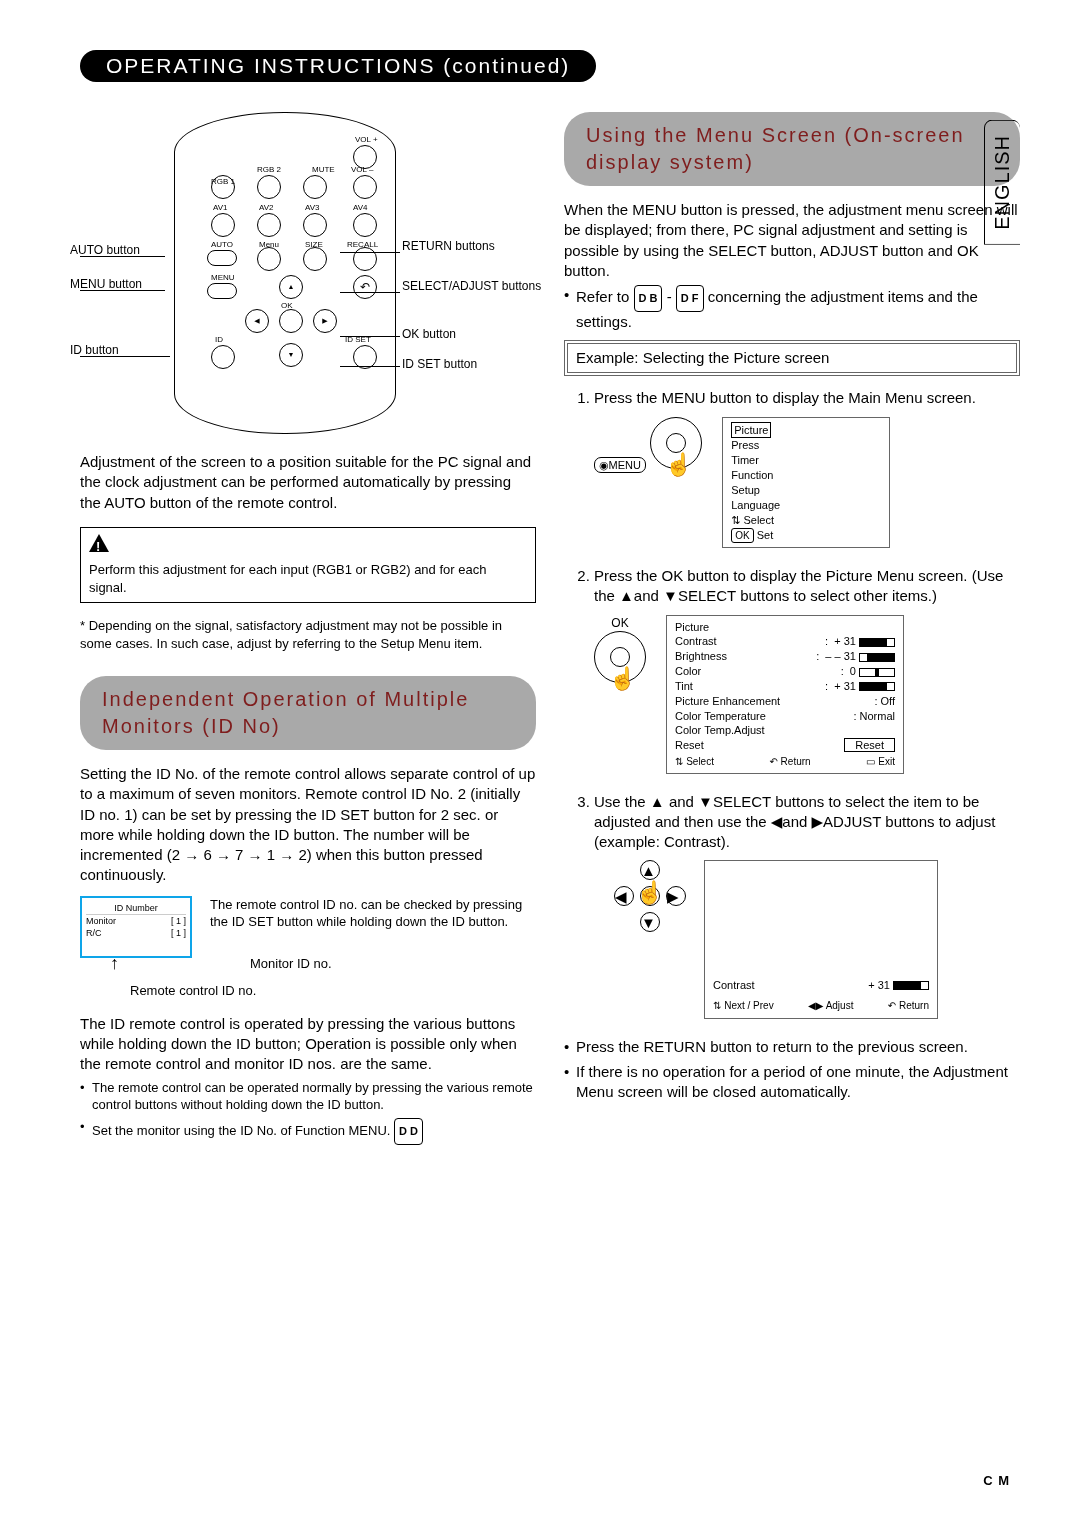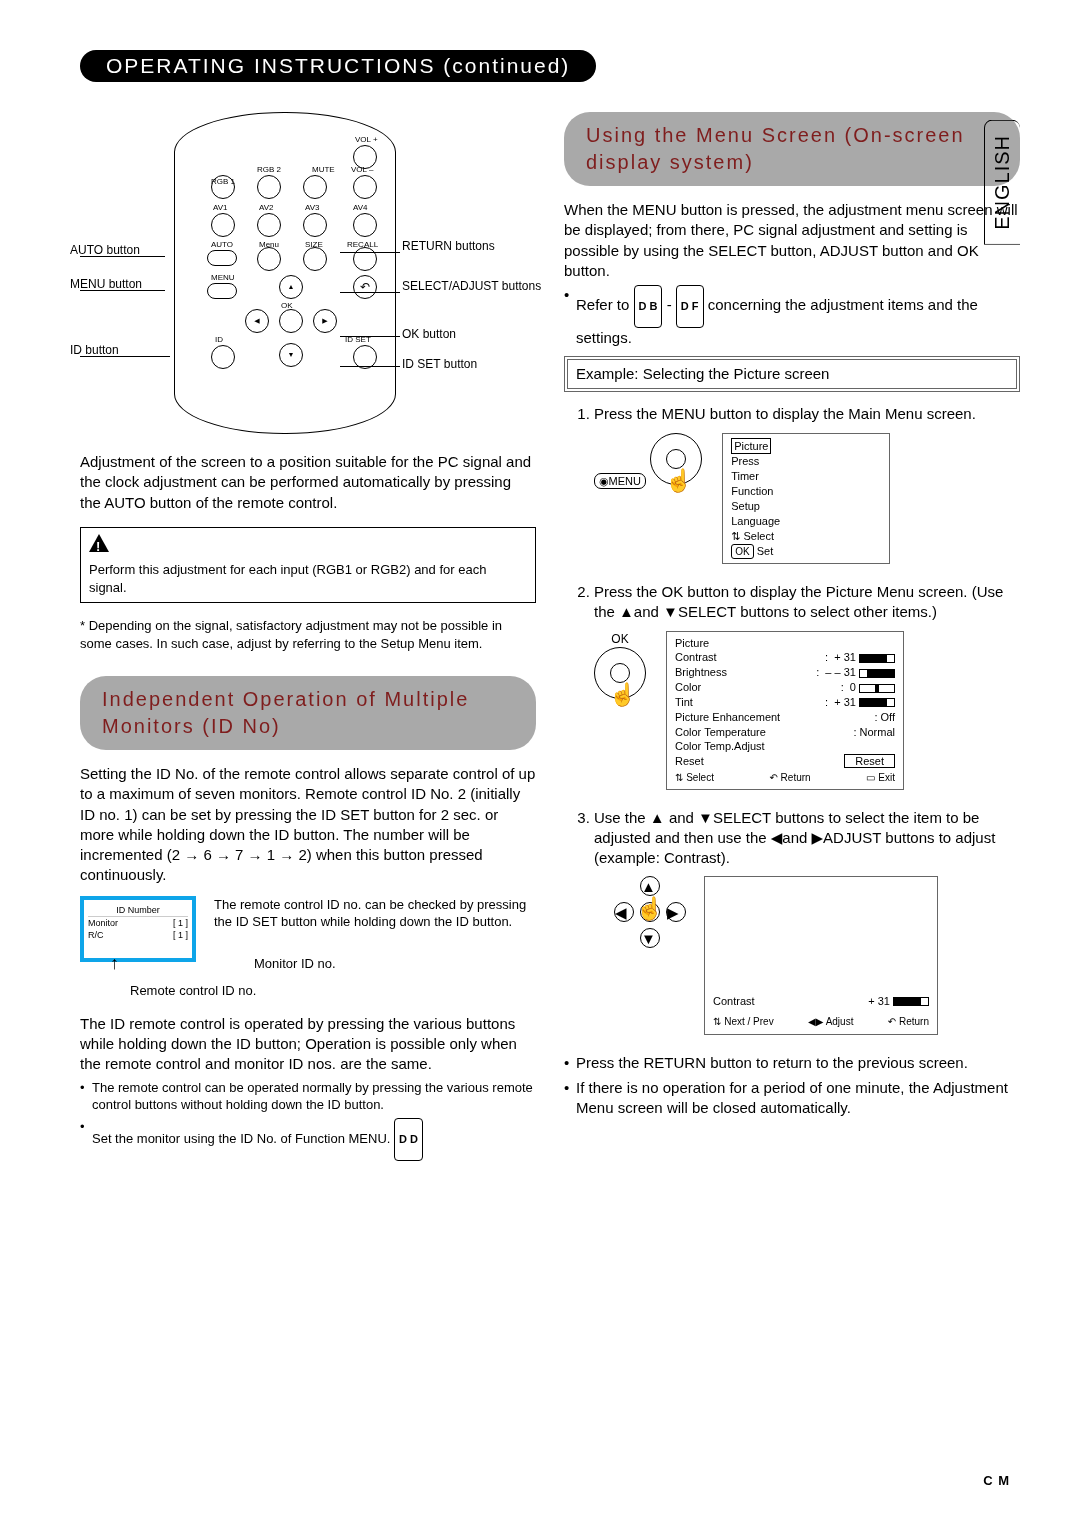--- a/index.html
+++ b/index.html
@@ -90,24 +90,24 @@
   .remote-wrap { position:relative; width: 410px; height: 340px; margin-left: 0px; }
   .menu-box { border:1px solid #666; font-size:11px; padding:4px 8px; width: 150px; }
   .menu-box .row { display:flex; justify-content:space-between; }
   .bar { display:inline-block; width:34px; height:7px; border:1px solid #000; vertical-align:middle; position:relative; }
   .bar .fill { position:absolute; top:0; bottom:0; background:#000; }
   .okbtn-ill { display:inline-block; width:50px; height:50px; border:1px solid #000; border-radius:50%; position:relative; }
   .okbtn-ill::after { content:""; position:absolute; border:1px solid #000; border-radius:50%; width:18px; height:18px; left:15px; top:15px; }
   .hand { font-size: 22px; position:absolute; left:14px; top:32px; }
   .step-row { display:flex; gap:20px; align-items:flex-start; margin:8px 0 18px 0; }
   .footer-txt { position:absolute; right:70px; bottom:40px; font-size:13px; font-weight:bold; letter-spacing:1px; }
-  .id-box { border:4px solid #0ea5e9; width:100px; height:50px; font-size:9px; padding:4px; position:relative; }
+  .id-box { border:2px solid #0ea5e9; width:100px; height:50px; font-size:9px; padding:4px; position:relative; }
   .reset-btn { border:1px solid #000; padding:0 10px; font-size:11px; }
   .key-label { display:inline-block; border:1px solid #000; border-radius:3px; padding:0 3px; font-size:10px; }
-  .ref-key { display:inline-block; border:1px solid #000; border-radius:4px; padding:13px 4px; font-size:11px; font-weight:bold; }
+  .ref-key { display:inline-block; border:1px solid #000; border-radius:4px; padding:5px 4px; font-size:11px; font-weight:bold; }
   ol.steps { padding-left: 18px; margin:12px; }
   ol.steps > li { margin-bottom: 10px; }
   .contrast-screen { border:1px solid #666; width:220px; height:145px; padding:6px; position:relative; font-size:11px; }
   .cross-pad { width:70px; height:70px; position:relative; margin-left:20px; }
   .cross-pad .c { position:absolute; width:18px; height:18px; border:1px solid #000; border-radius:50%; }
 </style>
 </head>
 <body>
 
 <div class="page">

